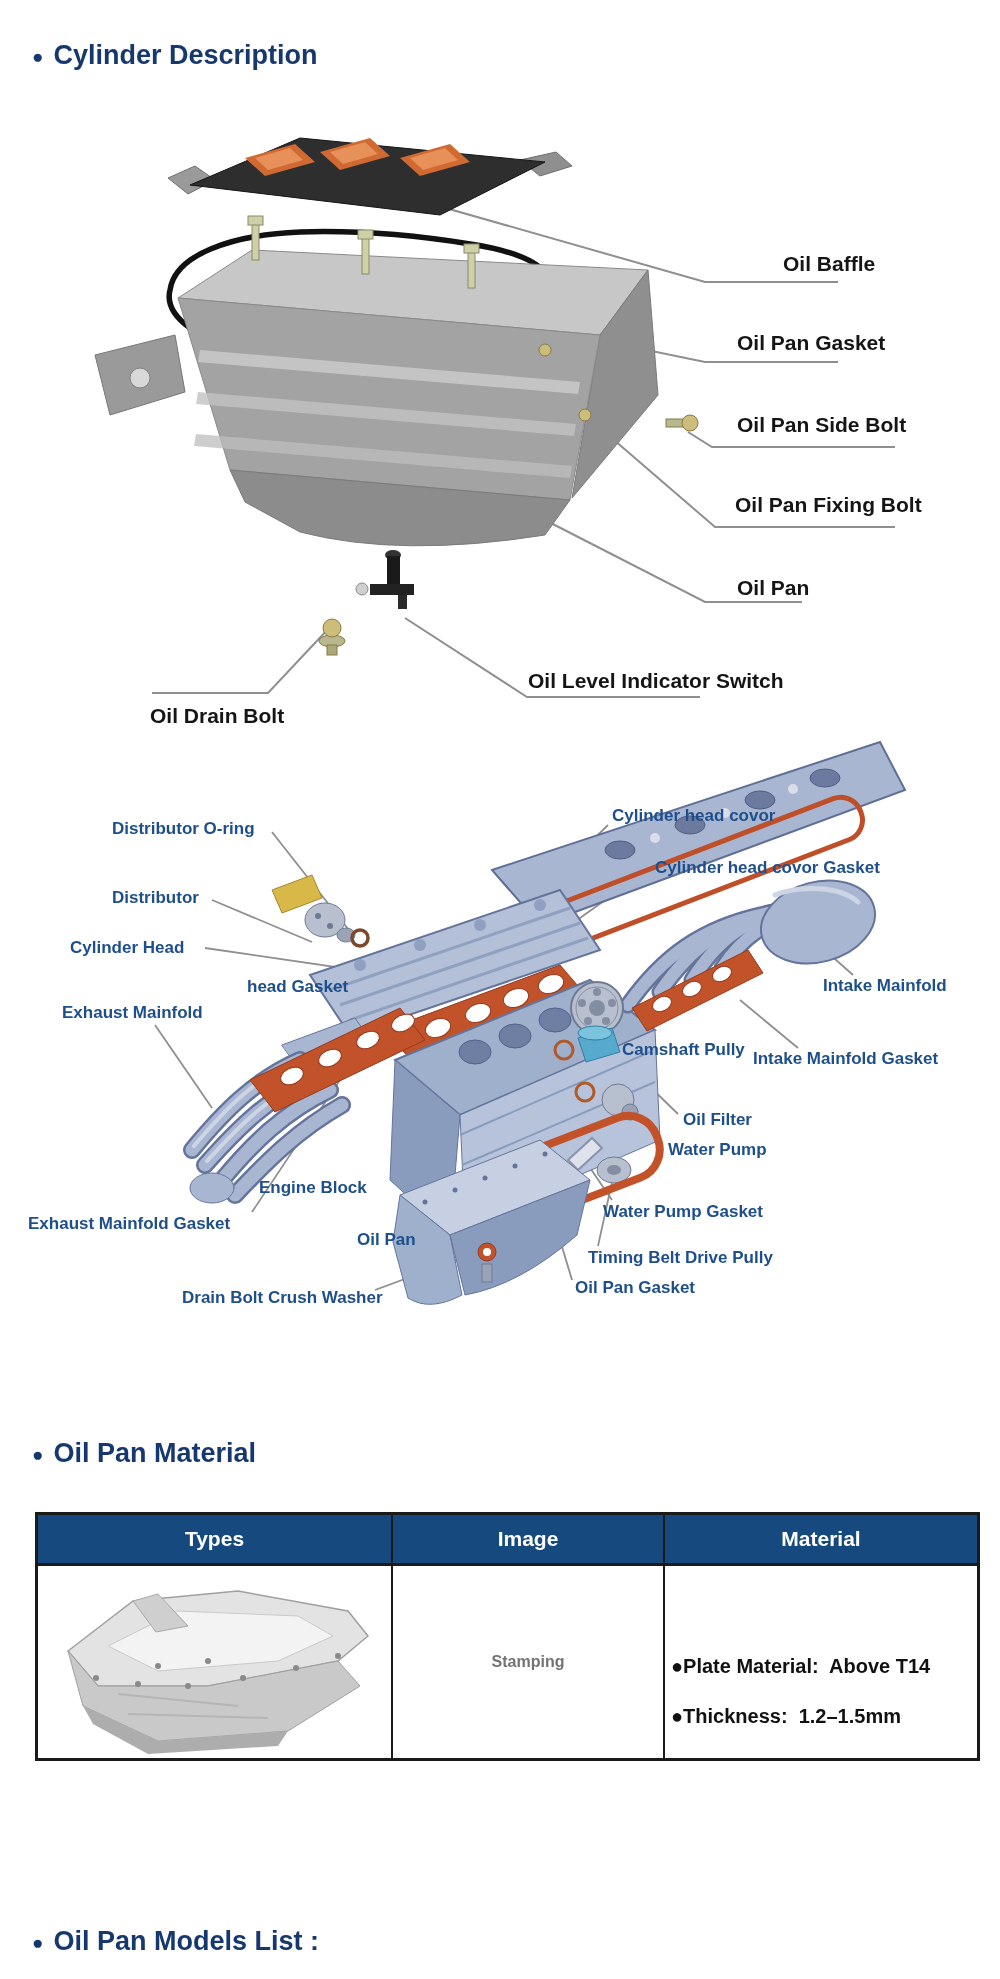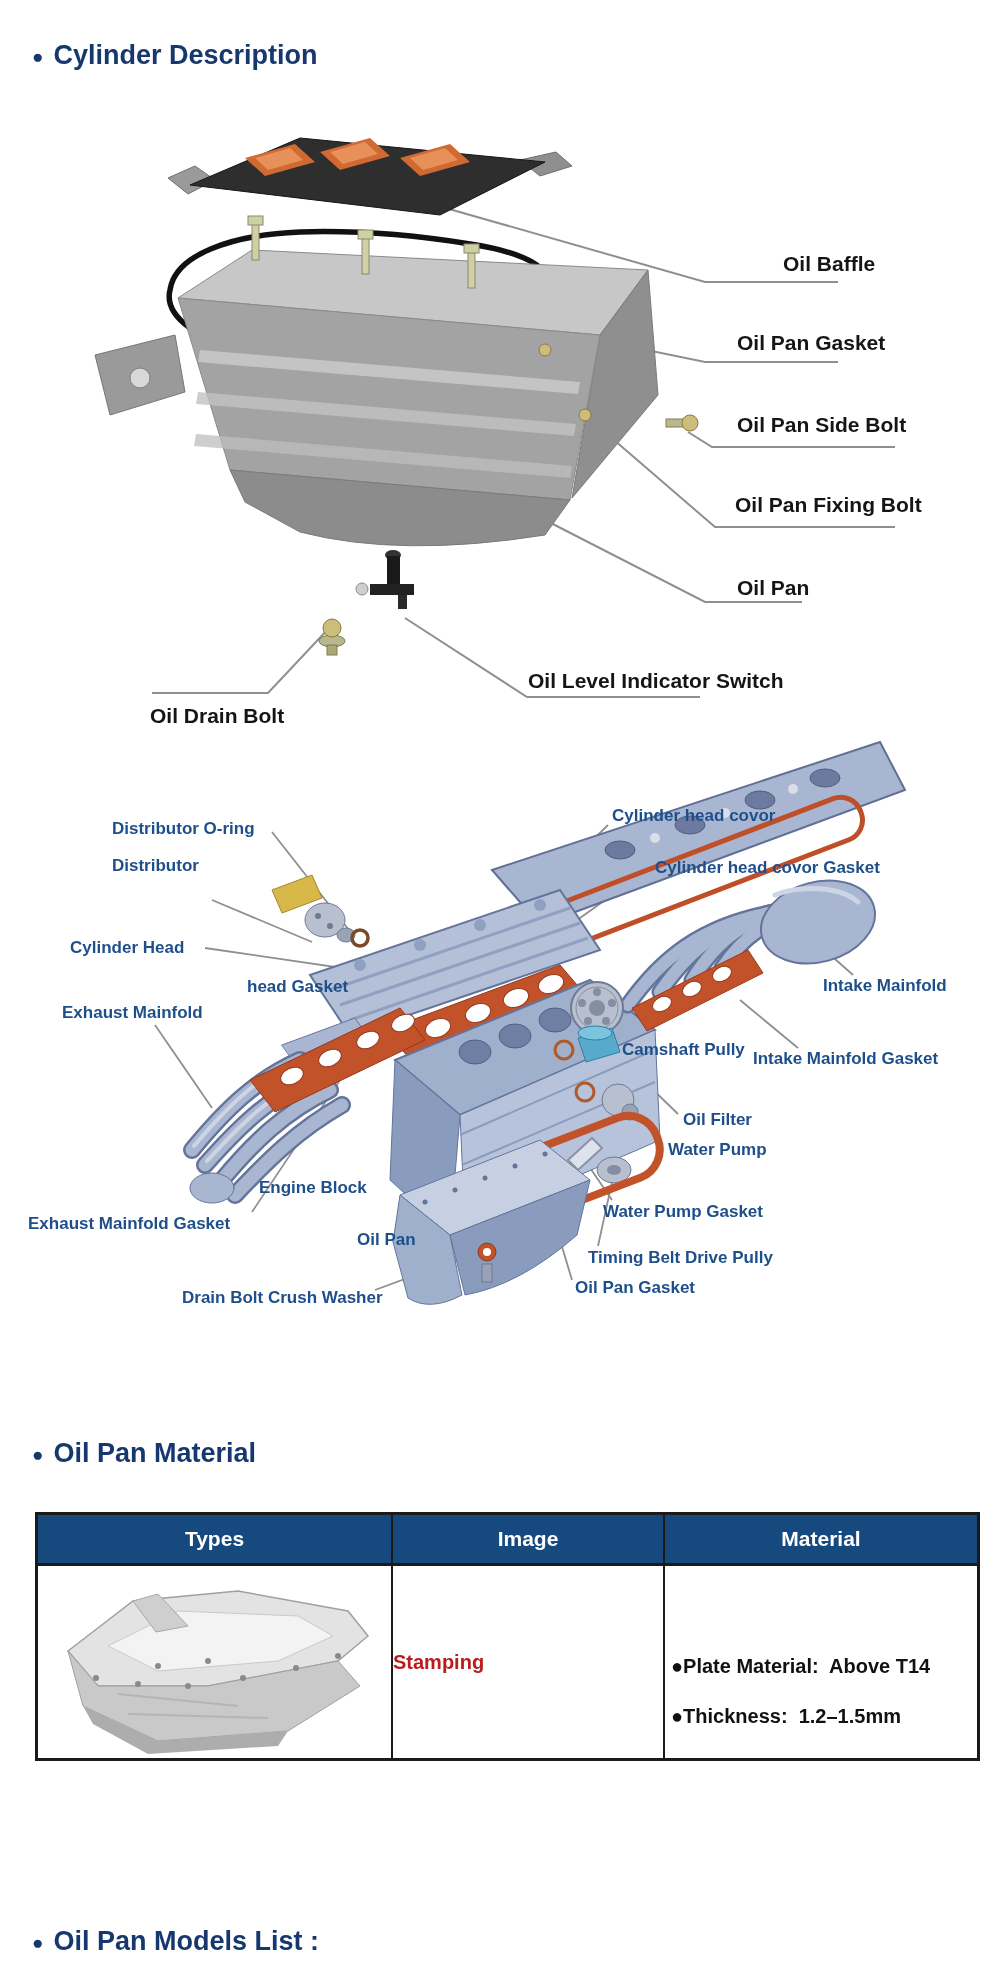--- a/index.html
+++ b/index.html
@@ -12,22 +12,22 @@
   .d1-label{position:absolute;font-weight:bold;font-size:21px;color:#151515;white-space:nowrap;line-height:24px;}
   .d2-label{position:absolute;font-weight:bold;font-size:17px;color:#1e4f8a;white-space:nowrap;line-height:20px;}
   .material-table{position:absolute;left:35px;top:1512px;width:939px;
         display:grid;grid-template-columns:353px 272px 314px;grid-template-rows:48px 195px;
         border:3px solid #1a1a1a;box-sizing:content-box;background:#fff;}
   .th{background:#164a7e;color:#ffffff;font-weight:bold;font-size:21px;
         display:flex;align-items:center;justify-content:center;}
   .th + .th{border-left:2px solid #1a1a1a;}
   .td{border-top:3px solid #1a1a1a;position:relative;overflow:hidden;}
   .td + .td{border-left:2px solid #1a1a1a;}
-  .td-types{display:flex;align-items:center;justify-content:flex-start;
-        font-weight:bold;font-size:20px;color:#b91c1c;}
+  .td-types{display:flex;align-items:center;justify-content:center;
+        font-weight:bold;font-size:16px;color:#737373;}
   .td-material{display:flex;flex-direction:column;gap:26px;padding:88px 4px 4px 6px;box-sizing:border-box;}
   .mat-line{font-weight:bold;font-size:20px;color:#111;white-space:pre;line-height:24px;}
 </style>
 </head>
 <body>
 
 <div class="page">
 
   <div class="section-heading" style="left:32px;top:40px;">
     <span class="bullet">●</span>
@@ -290,21 +290,21 @@
     </g>
 
     <g>
       <circle cx="487" cy="562" r="9" fill="#c2522a" stroke="#93391c"></circle>
       <circle cx="487" cy="562" r="4" fill="#fff"></circle>
       <rect x="482" y="574" width="10" height="18" fill="#9aa2b5" stroke="#6e7a94"></rect>
     </g>
   </svg>
 
   <div class="d2-label" style="left:112px;top:819px;">Distributor O-ring</div>
-  <div class="d2-label" style="left:112px;top:856px;">Distributor</div>
+  <div class="d2-label" style="left:112px;top:888px;">Distributor</div>
   <div class="d2-label" style="left:70px;top:938px;">Cylinder Head</div>
   <div class="d2-label" style="left:247px;top:977px;">head Gasket</div>
   <div class="d2-label" style="left:62px;top:1003px;">Exhaust Mainfold</div>
   <div class="d2-label" style="left:612px;top:806px;">Cylinder head covor</div>
   <div class="d2-label" style="left:655px;top:858px;">Cylinder head covor Gasket</div>
   <div class="d2-label" style="left:823px;top:976px;">Intake Mainfold</div>
   <div class="d2-label" style="left:622px;top:1022px;margin-top:18px;">Camshaft Pully</div>
   <div class="d2-label" style="left:753px;top:1049px;">Intake Mainfold Gasket</div>
   <div class="d2-label" style="left:683px;top:1110px;">Oil Filter</div>
   <div class="d2-label" style="left:668px;top:1140px;">Water Pump</div>

